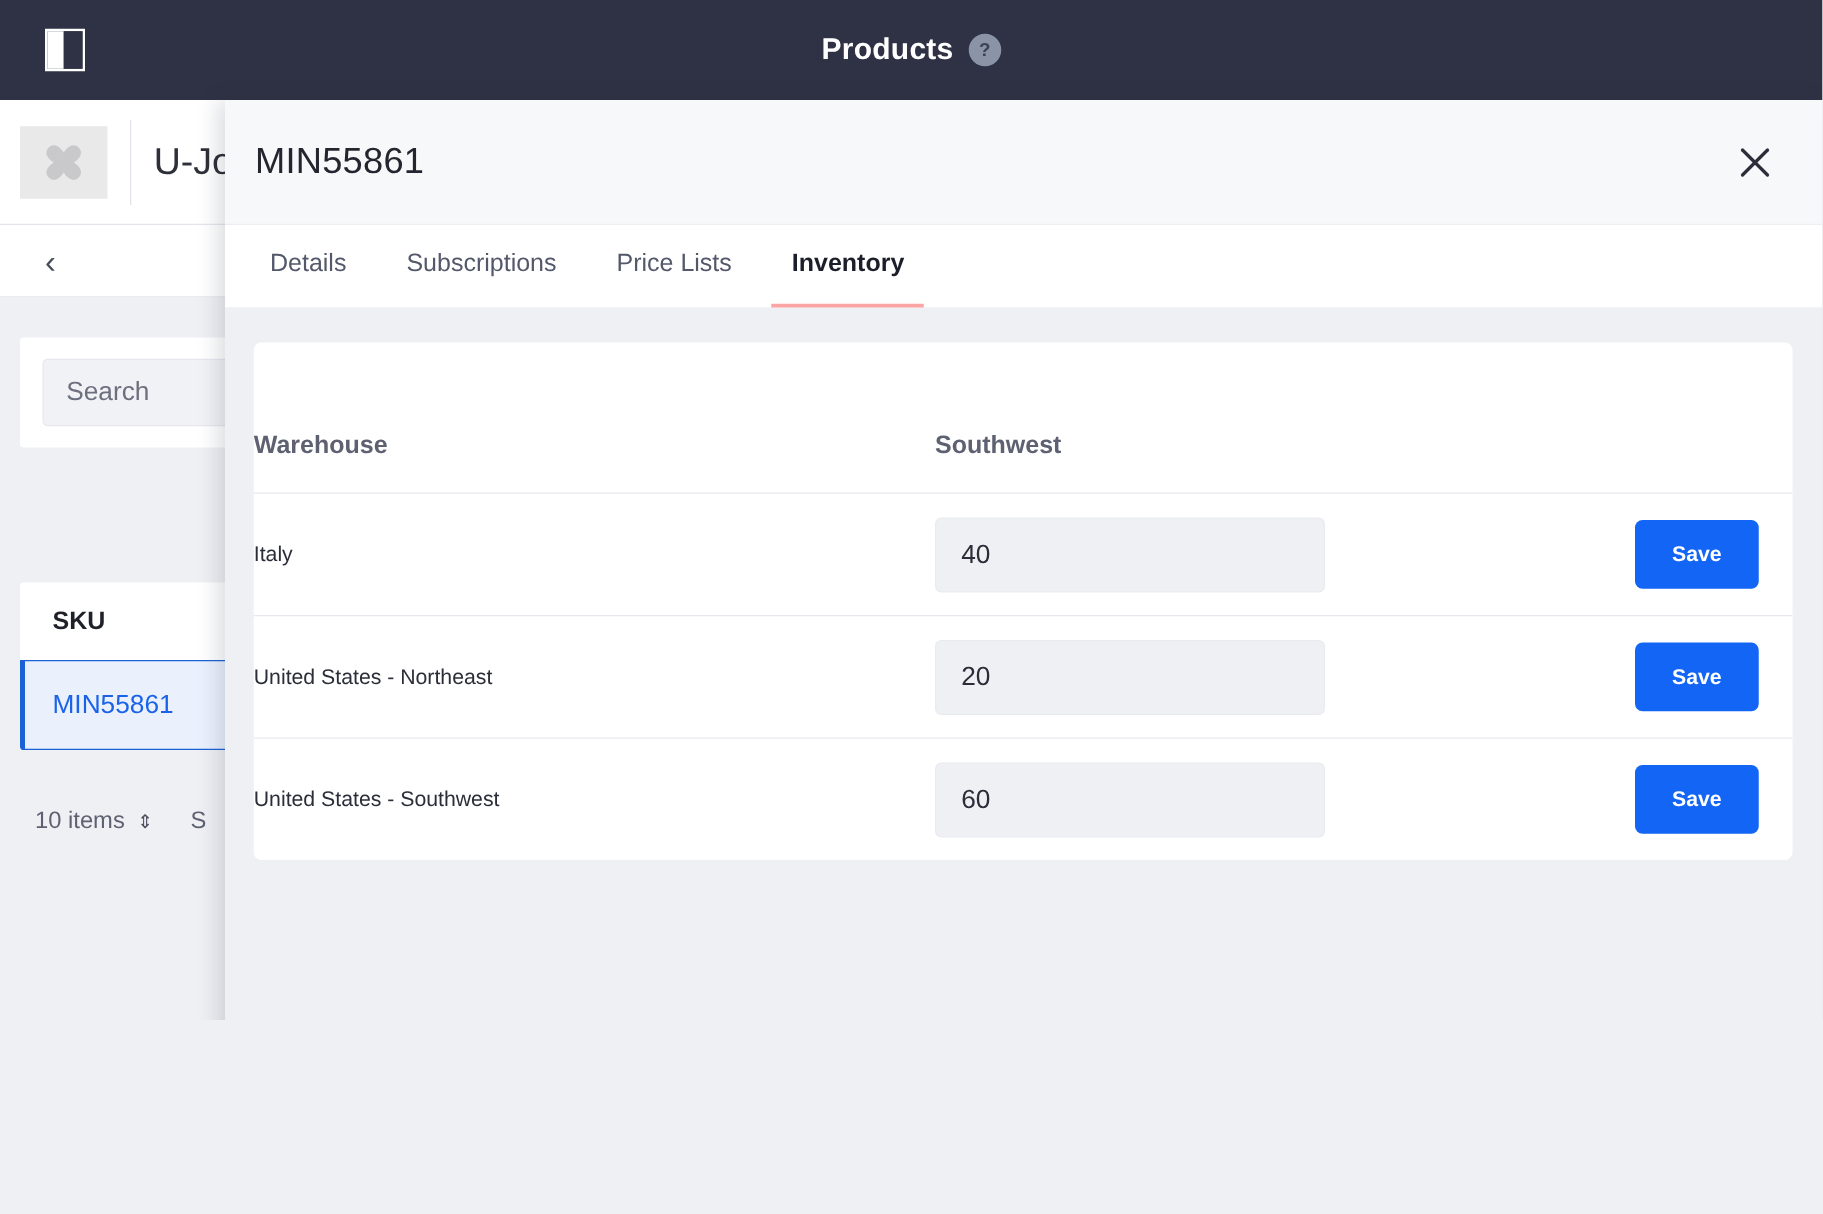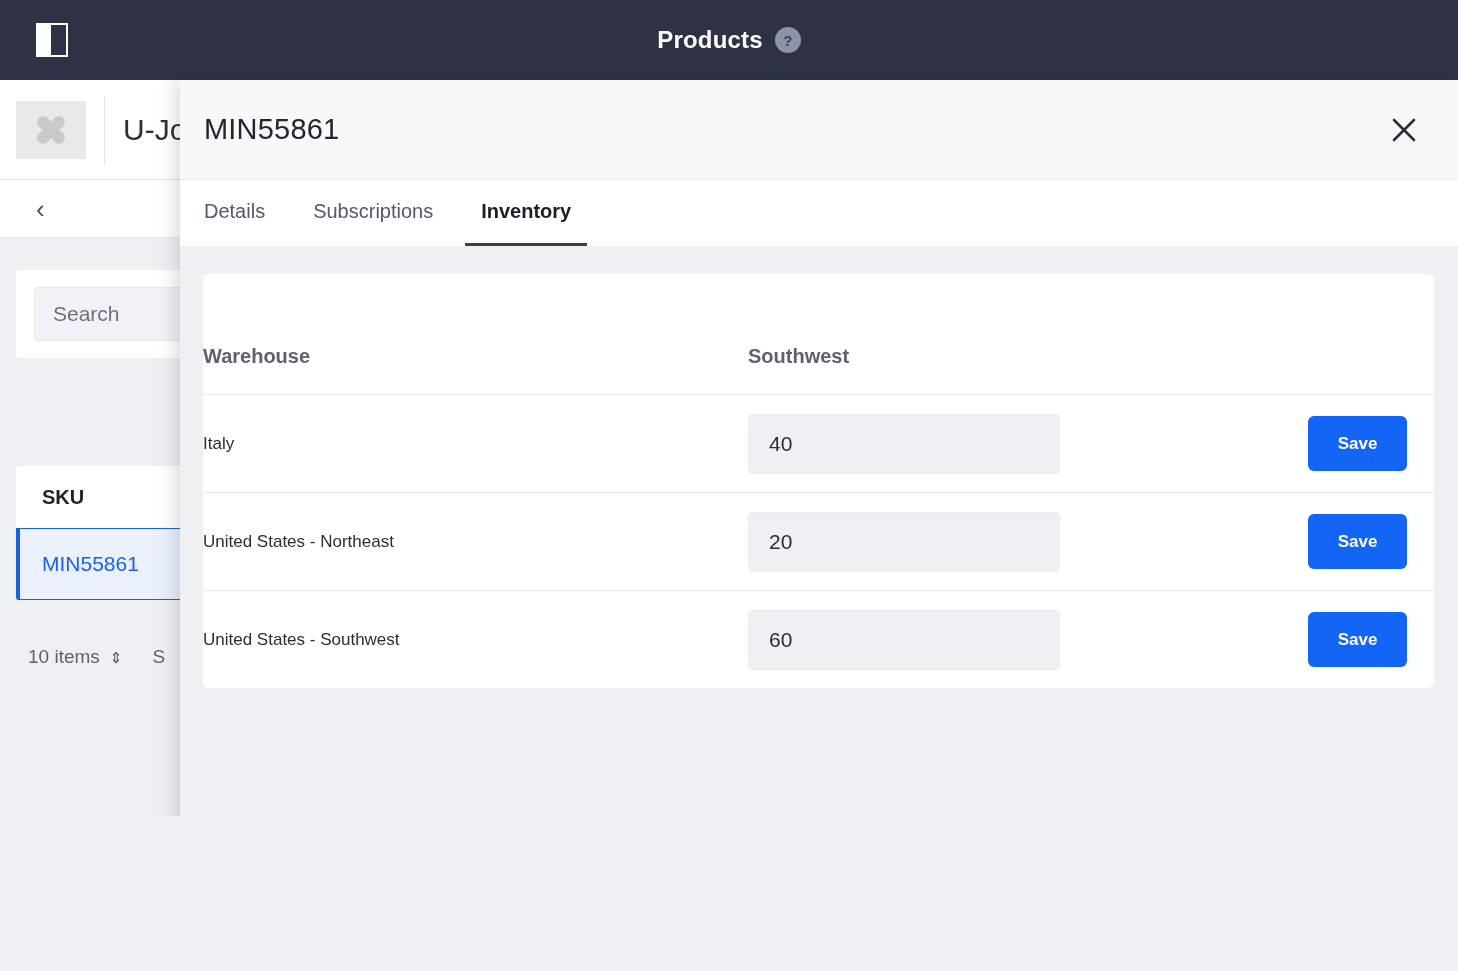--- a/index.html
+++ b/index.html
@@ -256,39 +256,39 @@
     display: flex;
     align-items: center;
     justify-content: center;
     cursor: pointer;
   }
   .tabbar {
     height: 66px;
     background: #ffffff;
     display: flex;
     align-items: stretch;
-    padding-left: 8px;
+    padding-left: 20px;
     box-sizing: border-box;
   }
   .tab {
     display: flex;
     align-items: center;
     padding: 0 16px;
     margin-right: 16px;
     font-size: 20px;
     color: #53586a;
     cursor: pointer;
     position: relative;
     box-sizing: border-box;
     border-bottom: 3px solid transparent;
   }
   .tab.active {
     color: #1c1f29;
     font-weight: bold;
-    border-bottom: 3px solid #404040;
+    border-bottom: 3px solid #fca5a5;
   }
   .modal-body {
     height: 725px;
     background: #eff0f4;
     padding: 28px 24px 0 23px;
     box-sizing: border-box;
   }
 
   
   .inv-card {
@@ -422,20 +422,21 @@
         <svg width="30" height="30" viewBox="0 0 30 30" aria-hidden="true">
           <line x1="5" y1="5" x2="25" y2="25" stroke="#2b2e3a" stroke-width="2.6" stroke-linecap="round"></line>
           <line x1="25" y1="5" x2="5" y2="25" stroke="#2b2e3a" stroke-width="2.6" stroke-linecap="round"></line>
         </svg>
       </span>
     </div>
 
     <div class="tabbar">
       <div class="tab">Details</div>
       <div class="tab">Subscriptions</div>
+      <div class="tab">Price Lists</div>
       <div class="tab active">Inventory</div>
     </div>
 
     <div class="modal-body">
       <div class="inv-card">
         <table class="inv-table">
           <colgroup>
             <col class="col-wh">
             <col class="col-qty">
             <col class="col-act">

